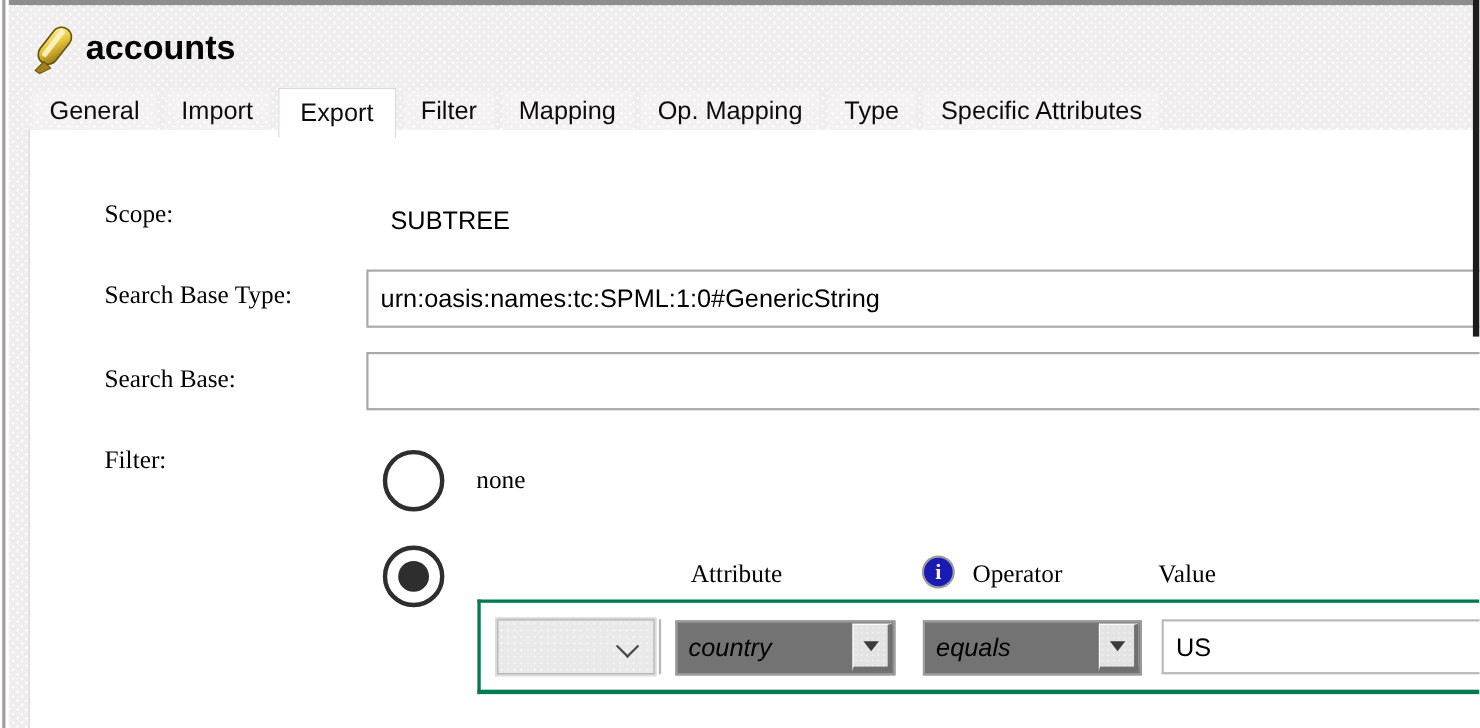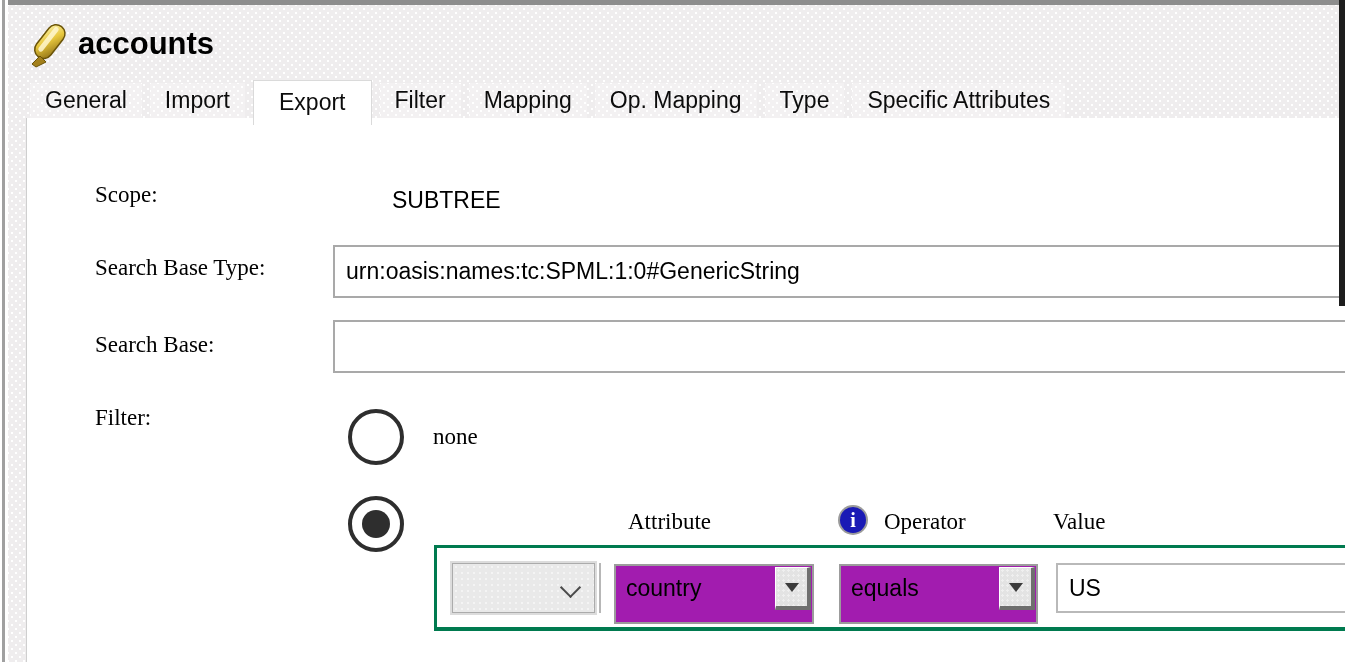--- a/index.html
+++ b/index.html
@@ -39,30 +39,30 @@
   .page-title{font-size:31px;font-weight:700;letter-spacing:0;}
 
   
   .tab-bar{left:30px;top:83px;height:35px;display:flex;gap:8px;align-items:flex-end;z-index:3;}
   .tab{
     height:35px;line-height:35px;padding:0 15px;font-size:23px;white-space:nowrap;
     color:#0c0c0c;
   }
   .tab.active{
     background:#ffffff;height:44px;line-height:42px;margin-bottom:-7px;
-    border:1px solid #dadada;border-bottom:none;padding:0 25px;
+    border:1px solid #dadada;border-bottom:none;padding:0 19px;
     position:relative;z-index:4;
   }
 
   
   .panel{left:26px;top:118px;width:1319px;height:544px;background:#ffffff;
     border-left:1px solid #cfcfcf;}
 
   .lbl{font-size:23px;font-family:Liberation Serif, serif;}
-  .val{font-size:23px;margin-left:37px;}
+  .val{font-size:23px;}
 
   .field{
     position:absolute;height:49px;border:2px solid #a9a9a9;background:#fff;
     font-size:23px;font-family:"Liberation Sans",sans-serif;padding:0 0 0 11px;
     box-sizing:content-box;outline:none;color:#000;
   }
 
   
   .radio{
     position:absolute;width:48px;height:48px;border:4px solid #2e2e2e;border-radius:50%;
@@ -92,21 +92,21 @@
     background-size:6px 6px;
     border:1px solid #ababab;box-shadow:0 0 0 2px #dcdcdc;box-sizing:border-box;
   }
   .flat-combo .chev{
     position:absolute;right:16px;top:16px;width:13px;height:13px;
     border:solid #4a4a4a;border-width:0 2px 2px 0;transform:rotate(45deg);
   }
   .cell-sep{position:absolute;left:162px;top:15px;width:2px;height:50px;background:#b7b7b7;}
 
   .combo{
-    position:absolute;height:60px;background:#a21caf;border:2px solid #9c9c9c;box-sizing:border-box;
+    position:absolute;height:50px;background:#737373;border:2px solid #9c9c9c;box-sizing:border-box;font-style:italic;
   }
   .combo .txt{position:absolute;left:10px;top:9px;font-size:23px;}
   .combo .btn{
     position:absolute;right:1px;top:1px;width:31px;height:38px;
     background:#e3e3e3;
     background-image:radial-gradient(#efefef 1px, rgba(255,255,255,0) 1.1px);
     background-size:5px 5px;
     border-top:1px solid #ffffff;border-left:1px solid #ffffff;
     border-right:4px solid #6f6f6f;border-bottom:4px solid #6f6f6f;
     display:flex;align-items:center;justify-content:center;

